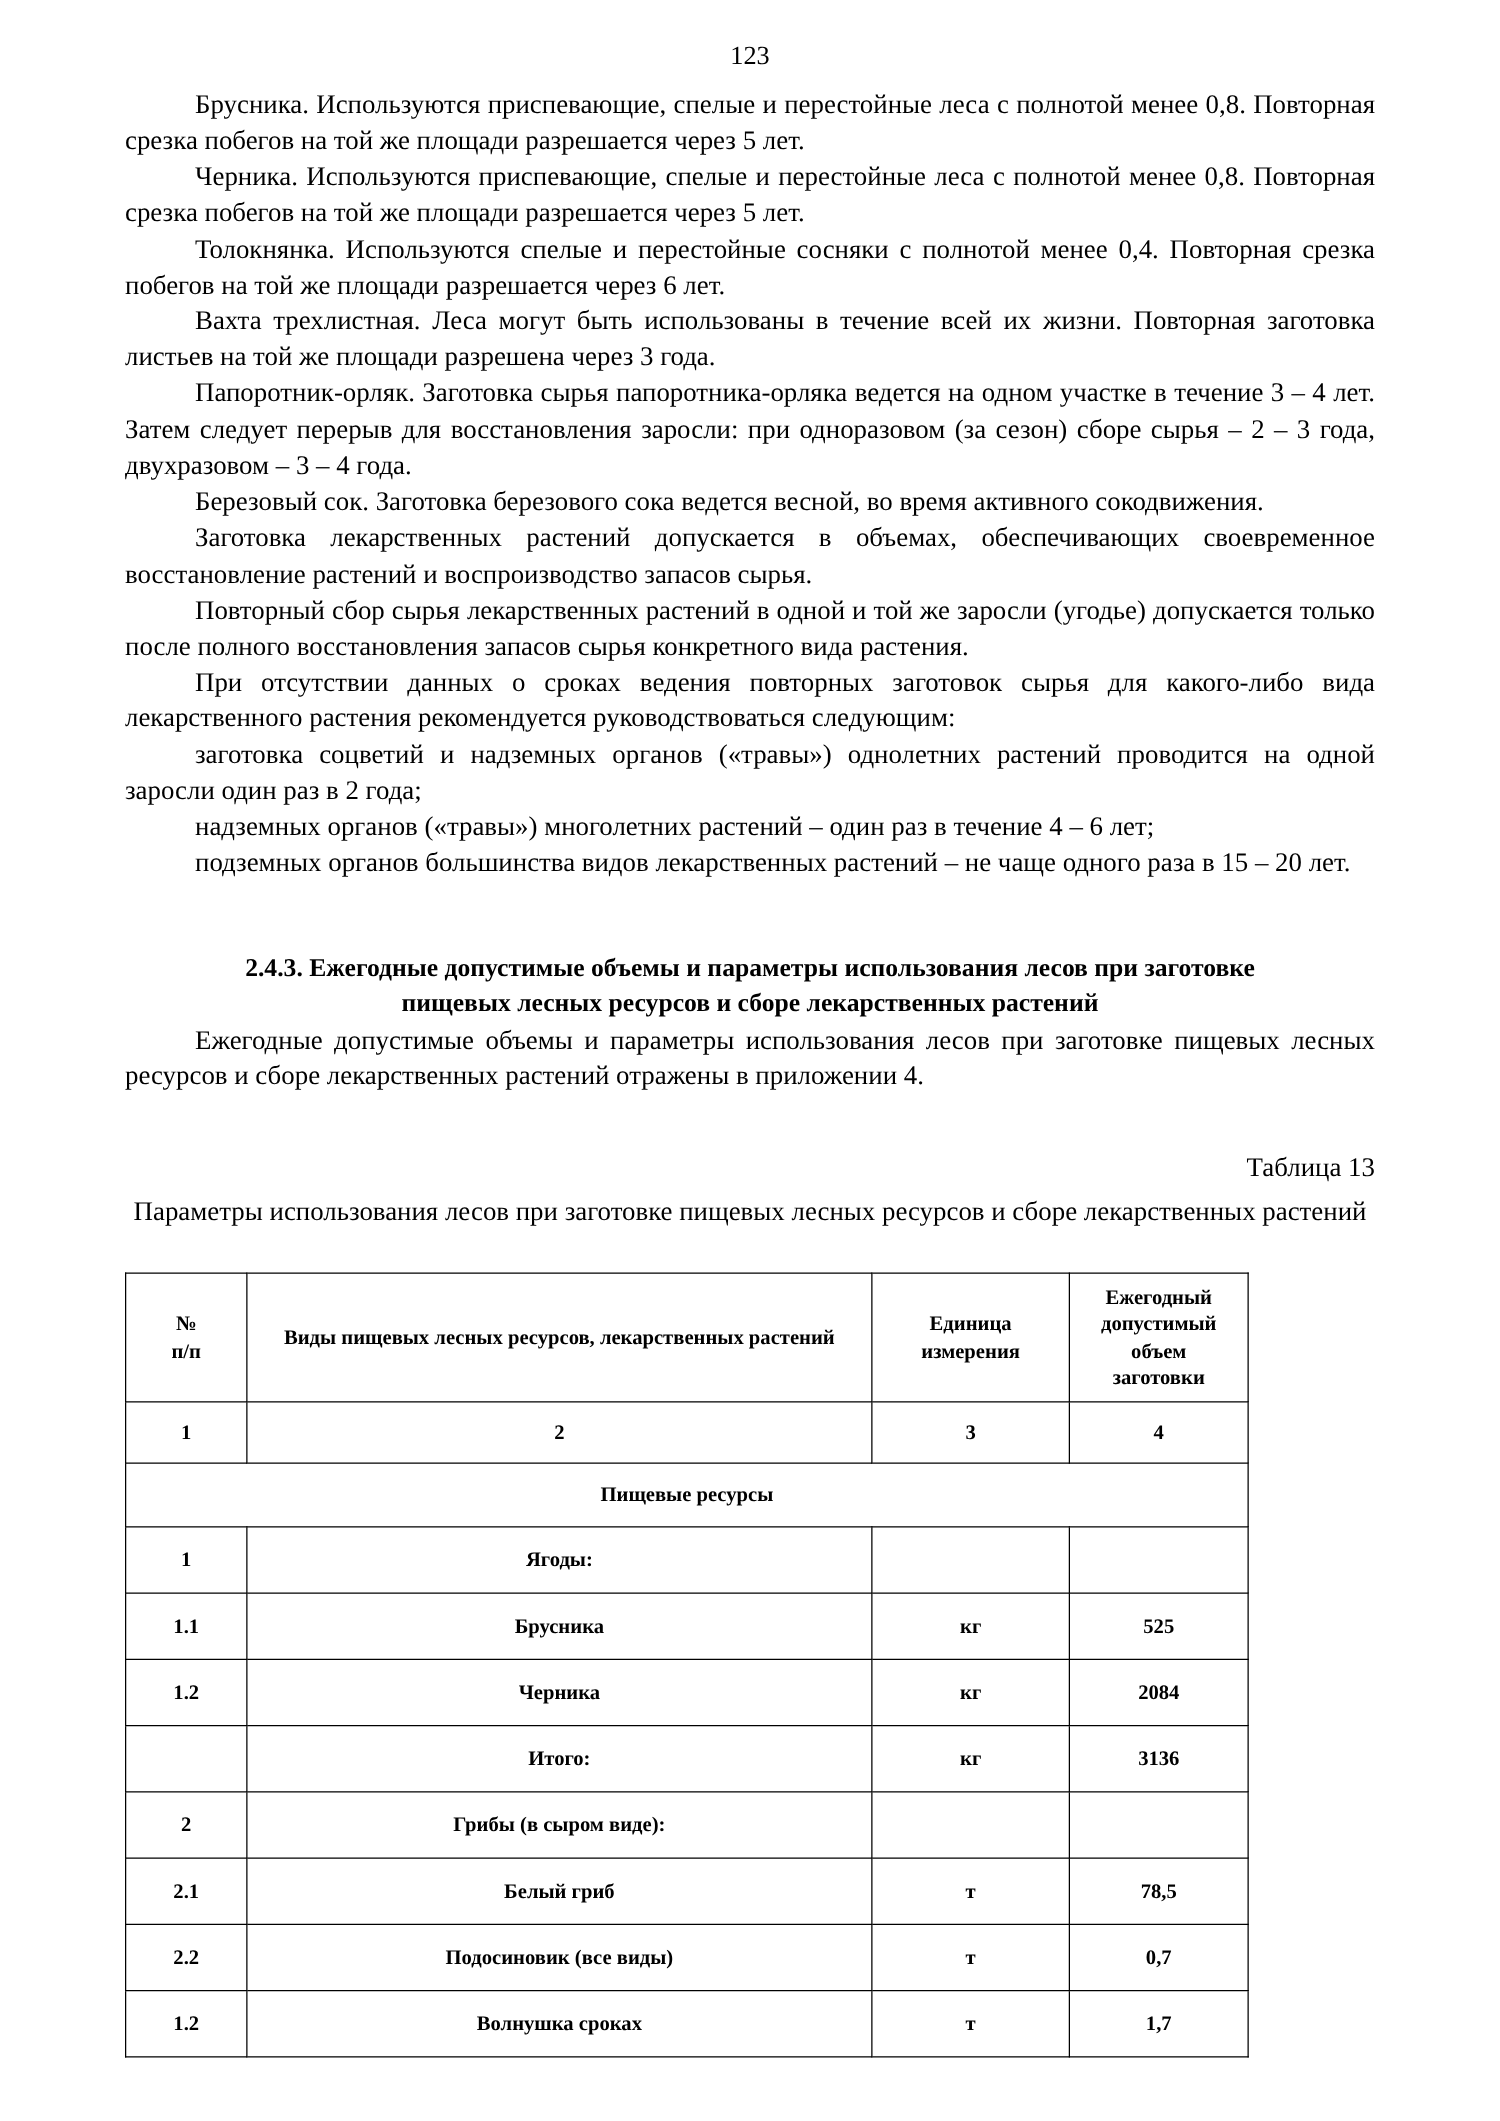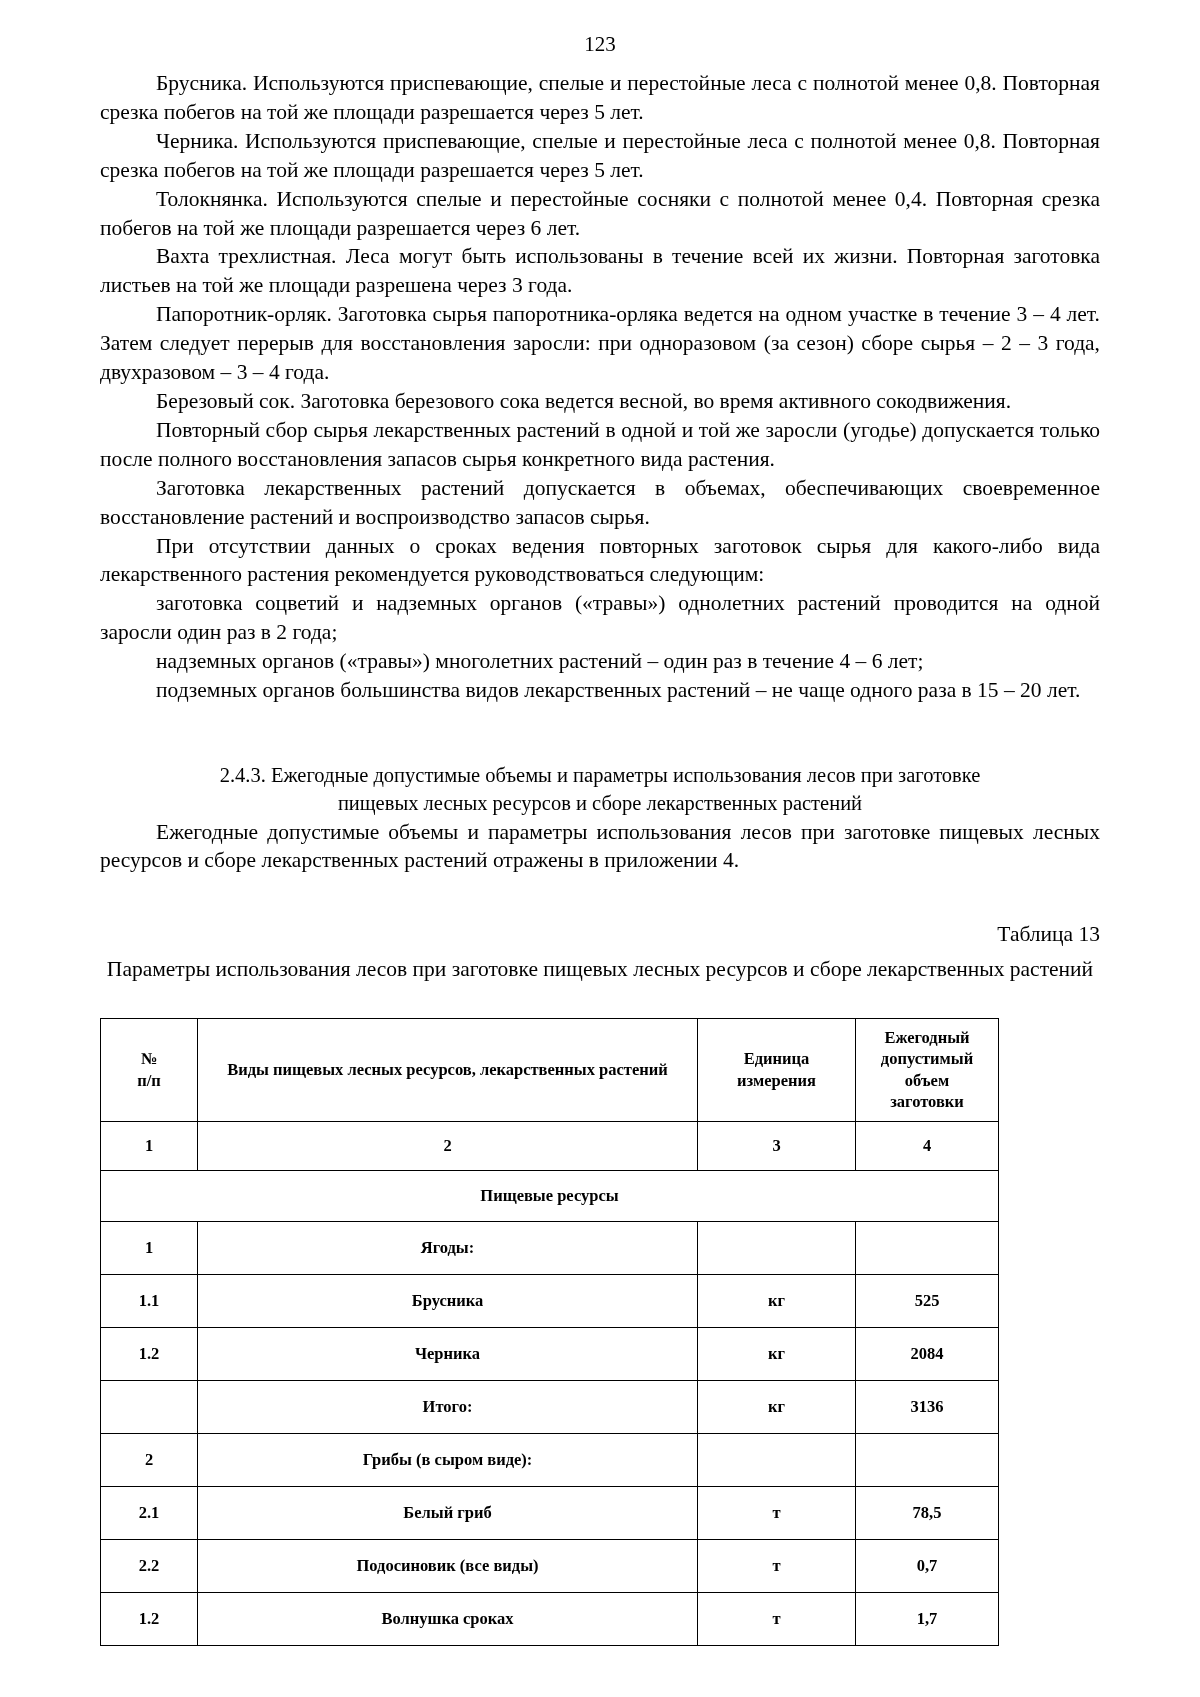--- a/index.html
+++ b/index.html
@@ -32,21 +32,21 @@
     margin: 0;
     font-size: 21.5px;
     line-height: 1.345;
     text-align: justify;
     text-indent: 56px;
     hyphens: none;
   }
   .section-heading {
     margin: 56px 0 0 0;
     font-size: 20.5px;
-    font-weight: normal;
+    font-weight: bold;
     text-align: center;
     line-height: 1.38;
     padding: 0 30px;
   }
   .intro-after-heading {
     margin-top: 44px;
   }
   .table-number {
     margin: 46px 0 0 0;
     text-align: right;
@@ -91,22 +91,22 @@
 <div class="page">
 
   <div class="page-number">123</div>
 
   <p class="body-text">Брусника. Используются приспевающие, спелые и перестойные леса с полнотой менее 0,8. Повторная срезка побегов на той же площади разрешается через 5 лет.</p>
   <p class="body-text">Черника. Используются приспевающие, спелые и перестойные леса с полнотой менее 0,8. Повторная срезка побегов на той же площади разрешается через 5 лет.</p>
   <p class="body-text">Толокнянка. Используются спелые и перестойные сосняки с полнотой менее 0,4. Повторная срезка побегов на той же площади разрешается через 6 лет.</p>
   <p class="body-text">Вахта трехлистная. Леса могут быть использованы в течение всей их жизни. Повторная заготовка листьев на той же площади разрешена через 3 года.</p>
   <p class="body-text">Папоротник-орляк. Заготовка сырья папоротника-орляка ведется на одном участке в течение 3 – 4 лет. Затем следует перерыв для восстановления заросли: при одноразовом (за сезон) сборе сырья – 2 – 3 года, двухразовом – 3 – 4 года.</p>
   <p class="body-text">Березовый сок. Заготовка березового сока ведется весной, во время активного сокодвижения.</p>
+  <p class="body-text">Заготовка лекарственных растений допускается в объемах, обеспечивающих своевременное восстановление растений и воспроизводство запасов сырья.</p>
   <p class="body-text">Повторный сбор сырья лекарственных растений в одной и той же заросли (угодье) допускается только после полного восстановления запасов сырья конкретного вида растения.</p>
-  <p class="body-text">Заготовка лекарственных растений допускается в объемах, обеспечивающих своевременное восстановление растений и воспроизводство запасов сырья.</p>
   <p class="body-text">При отсутствии данных о сроках ведения повторных заготовок сырья для какого-либо вида лекарственного растения рекомендуется руководствоваться следующим:</p>
   <p class="body-text">заготовка соцветий и надземных органов («травы») однолетних растений проводится на одной заросли один раз в 2 года;</p>
   <p class="body-text">надземных органов («травы») многолетних растений – один раз в течение 4 – 6 лет;</p>
   <p class="body-text">подземных органов большинства видов лекарственных растений – не чаще одного раза в 15 – 20 лет.</p>
 
   <div class="section-heading">
     <span>2.4.3. Ежегодные допустимые объемы и параметры использования лесов при заготовке</span>
     <br>
     <span>пищевых лесных ресурсов и сборе лекарственных растений</span>
   </div>

